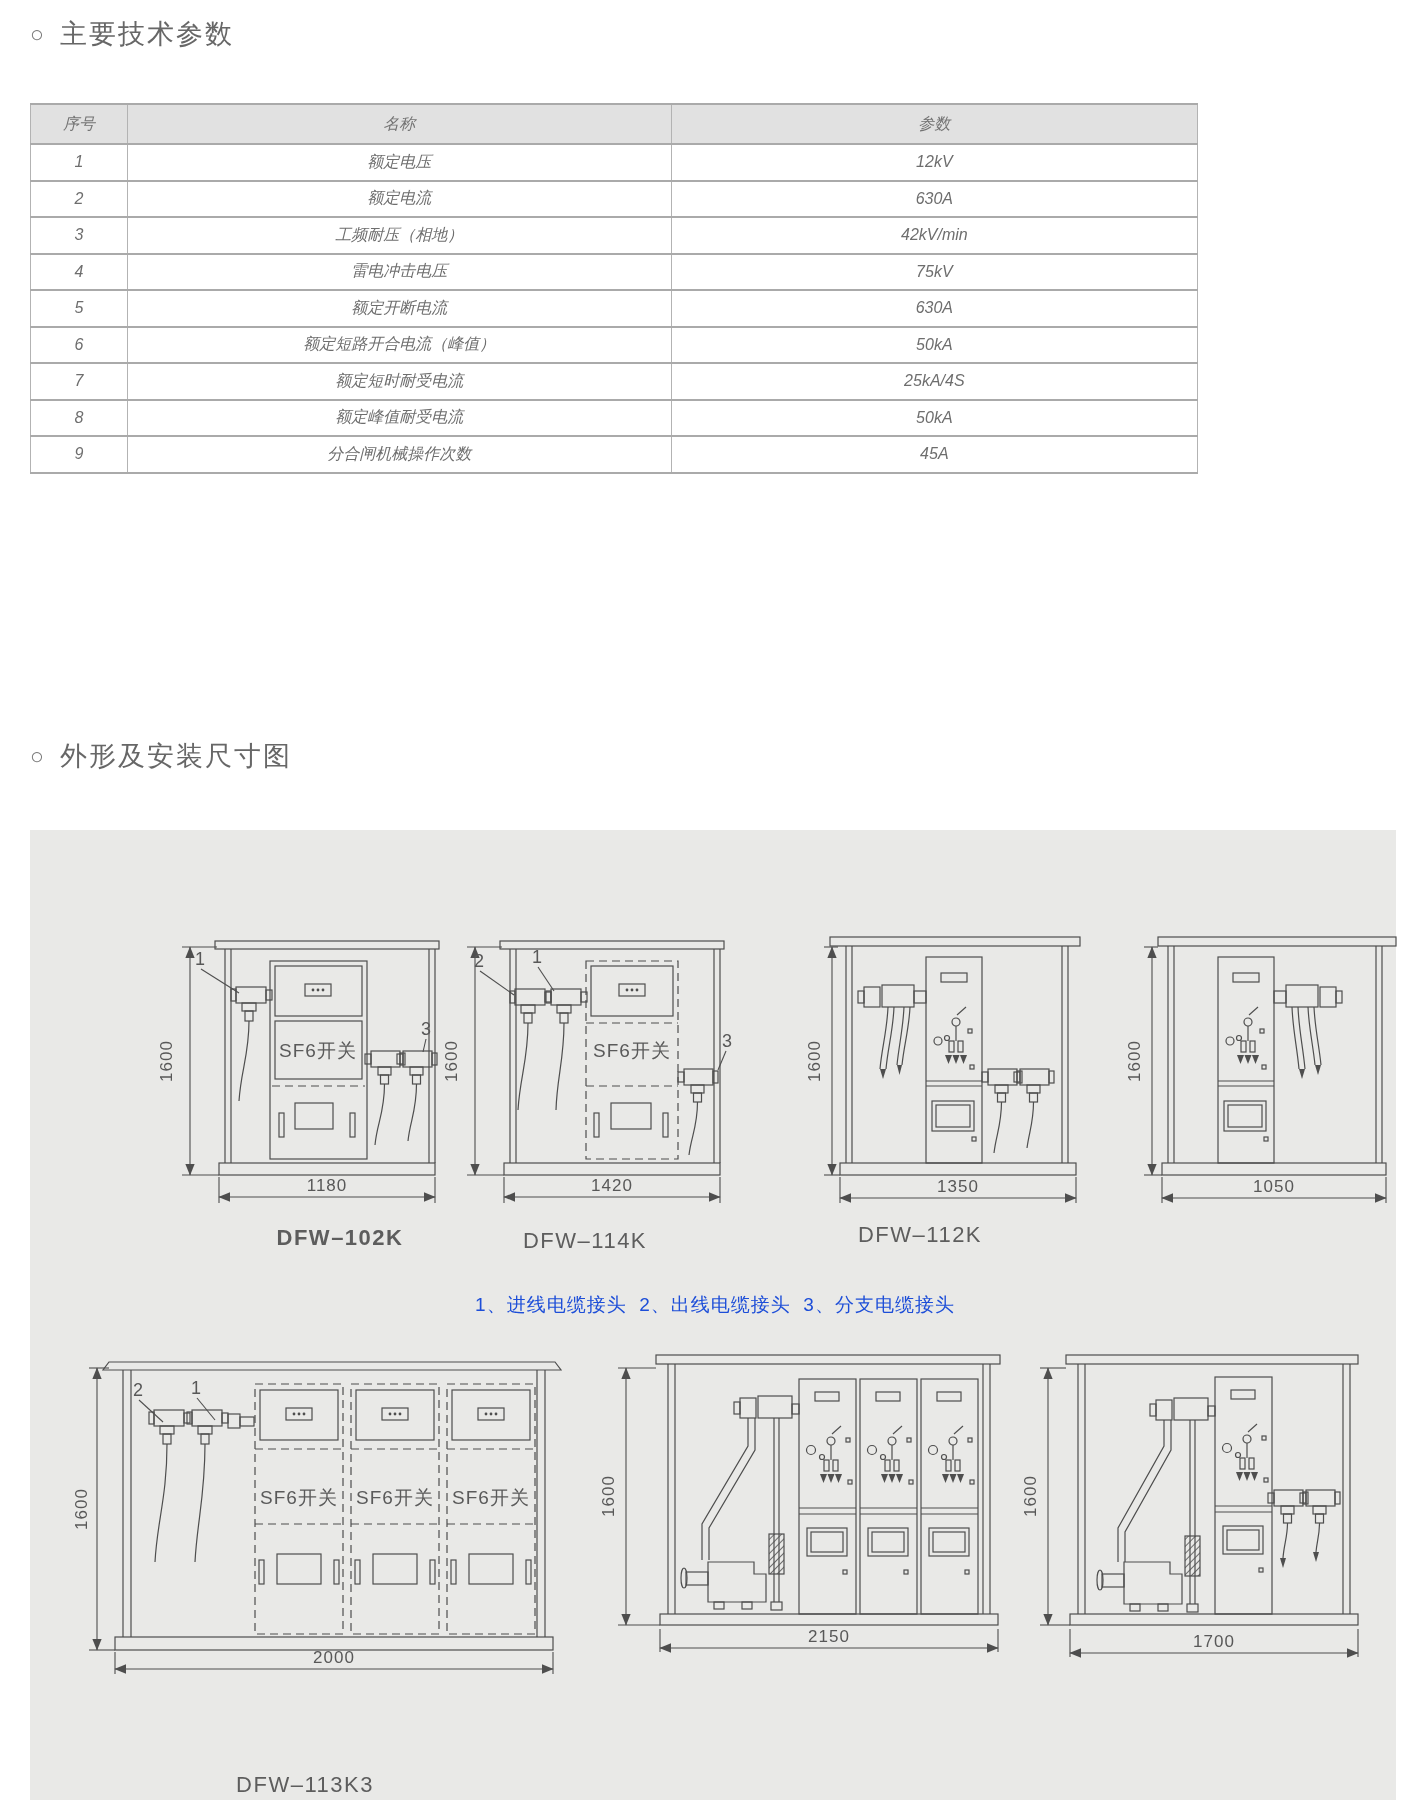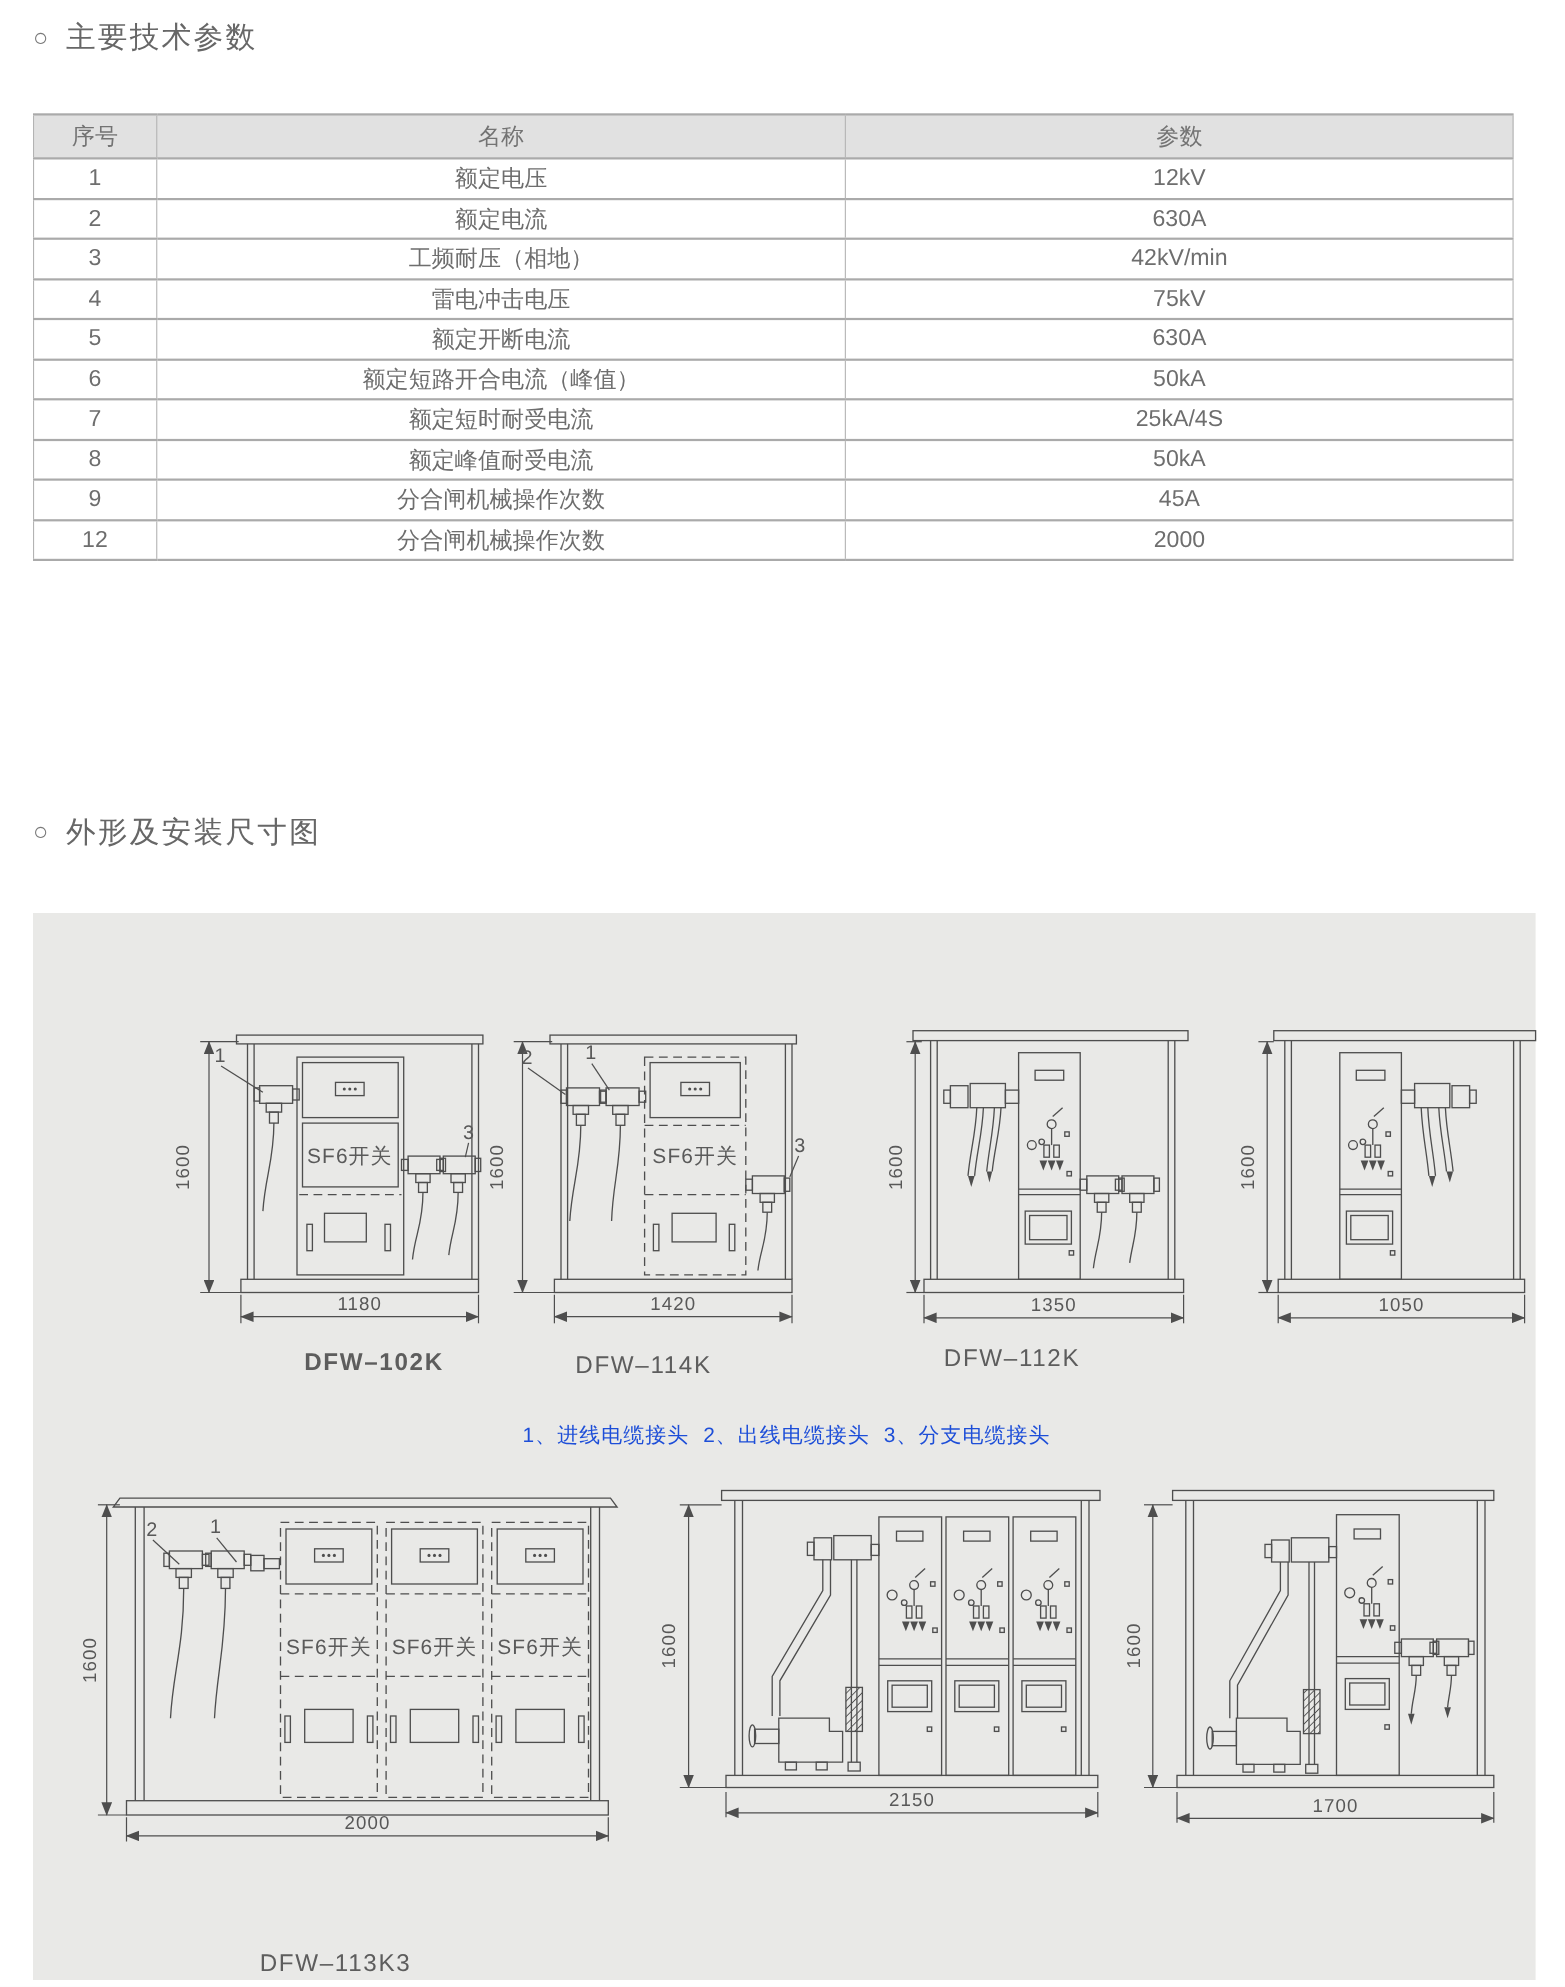--- a/index.html
+++ b/index.html
@@ -2,23 +2,23 @@
 <html><head>
 <meta charset="utf-8">
 <style>
   html,body{margin:0;padding:0;background:#fff;}
   .page{position:relative;width:1423px;height:1806px;background:#ffffff;
         font-family:"Liberation Sans","DejaVu Sans",sans-serif;overflow:hidden;}
   .sec-title{position:absolute;left:30px;display:flex;align-items:center;
              color:#676767;font-size:27px;letter-spacing:2px;}
   .sec-title .bullet{font-size:23px;margin-right:14px;color:#7a7a7a;}
   
-  table.params{position:absolute;left:30px;top:103px;width:1346px;
+  table.params{position:absolute;left:30px;top:103px;width:1168px;
                border-collapse:collapse;table-layout:fixed;
-               color:#6e6e6e;font-size:21px;}
+               color:#6e6e6e;font-size:16px;font-style:italic;}
   table.params col.c1{width:8.3%;} table.params col.c2{width:46.6%;} table.params col.c3{width:45.1%;}
   table.params th{background:#e1e1e1;font-weight:normal;color:#737373;height:38px;}
   table.params td{height:34.5px;text-align:center;background:#fff;}
   table.params th,table.params td{border-left:1px solid #b3b3b3;border-right:1px solid #b3b3b3;
                border-top:2px solid #aaaaaa;border-bottom:2px solid #aaaaaa;padding:0;}
   
   .panel{position:absolute;left:30px;top:830px;width:1366px;height:970px;background:#e9e9e7;}
   .panel svg{position:absolute;overflow:visible;}
   .caption{position:absolute;transform:translateX(-50%);font-size:22px;color:#5d5d5d;
            letter-spacing:1.5px;white-space:nowrap;}
@@ -137,25 +137,20 @@
       <tr>
           <td>8</td>
           <td>额定峰值耐受电流</td>
           <td>50kA</td>
         </tr>
       <tr>
           <td>9</td>
           <td>分合闸机械操作次数</td>
           <td>45A</td>
         </tr>
-      <tr>
-          <td>12</td>
-          <td>分合闸机械操作次数</td>
-          <td>2000</td>
-        </tr>
     </tbody>
   </table>
 
   <div class="sec-title" style="top:738px;">
     <span class="bullet">○</span>
     <span>外形及安装尺寸图</span>
   </div>
 
   <div class="panel">
 

